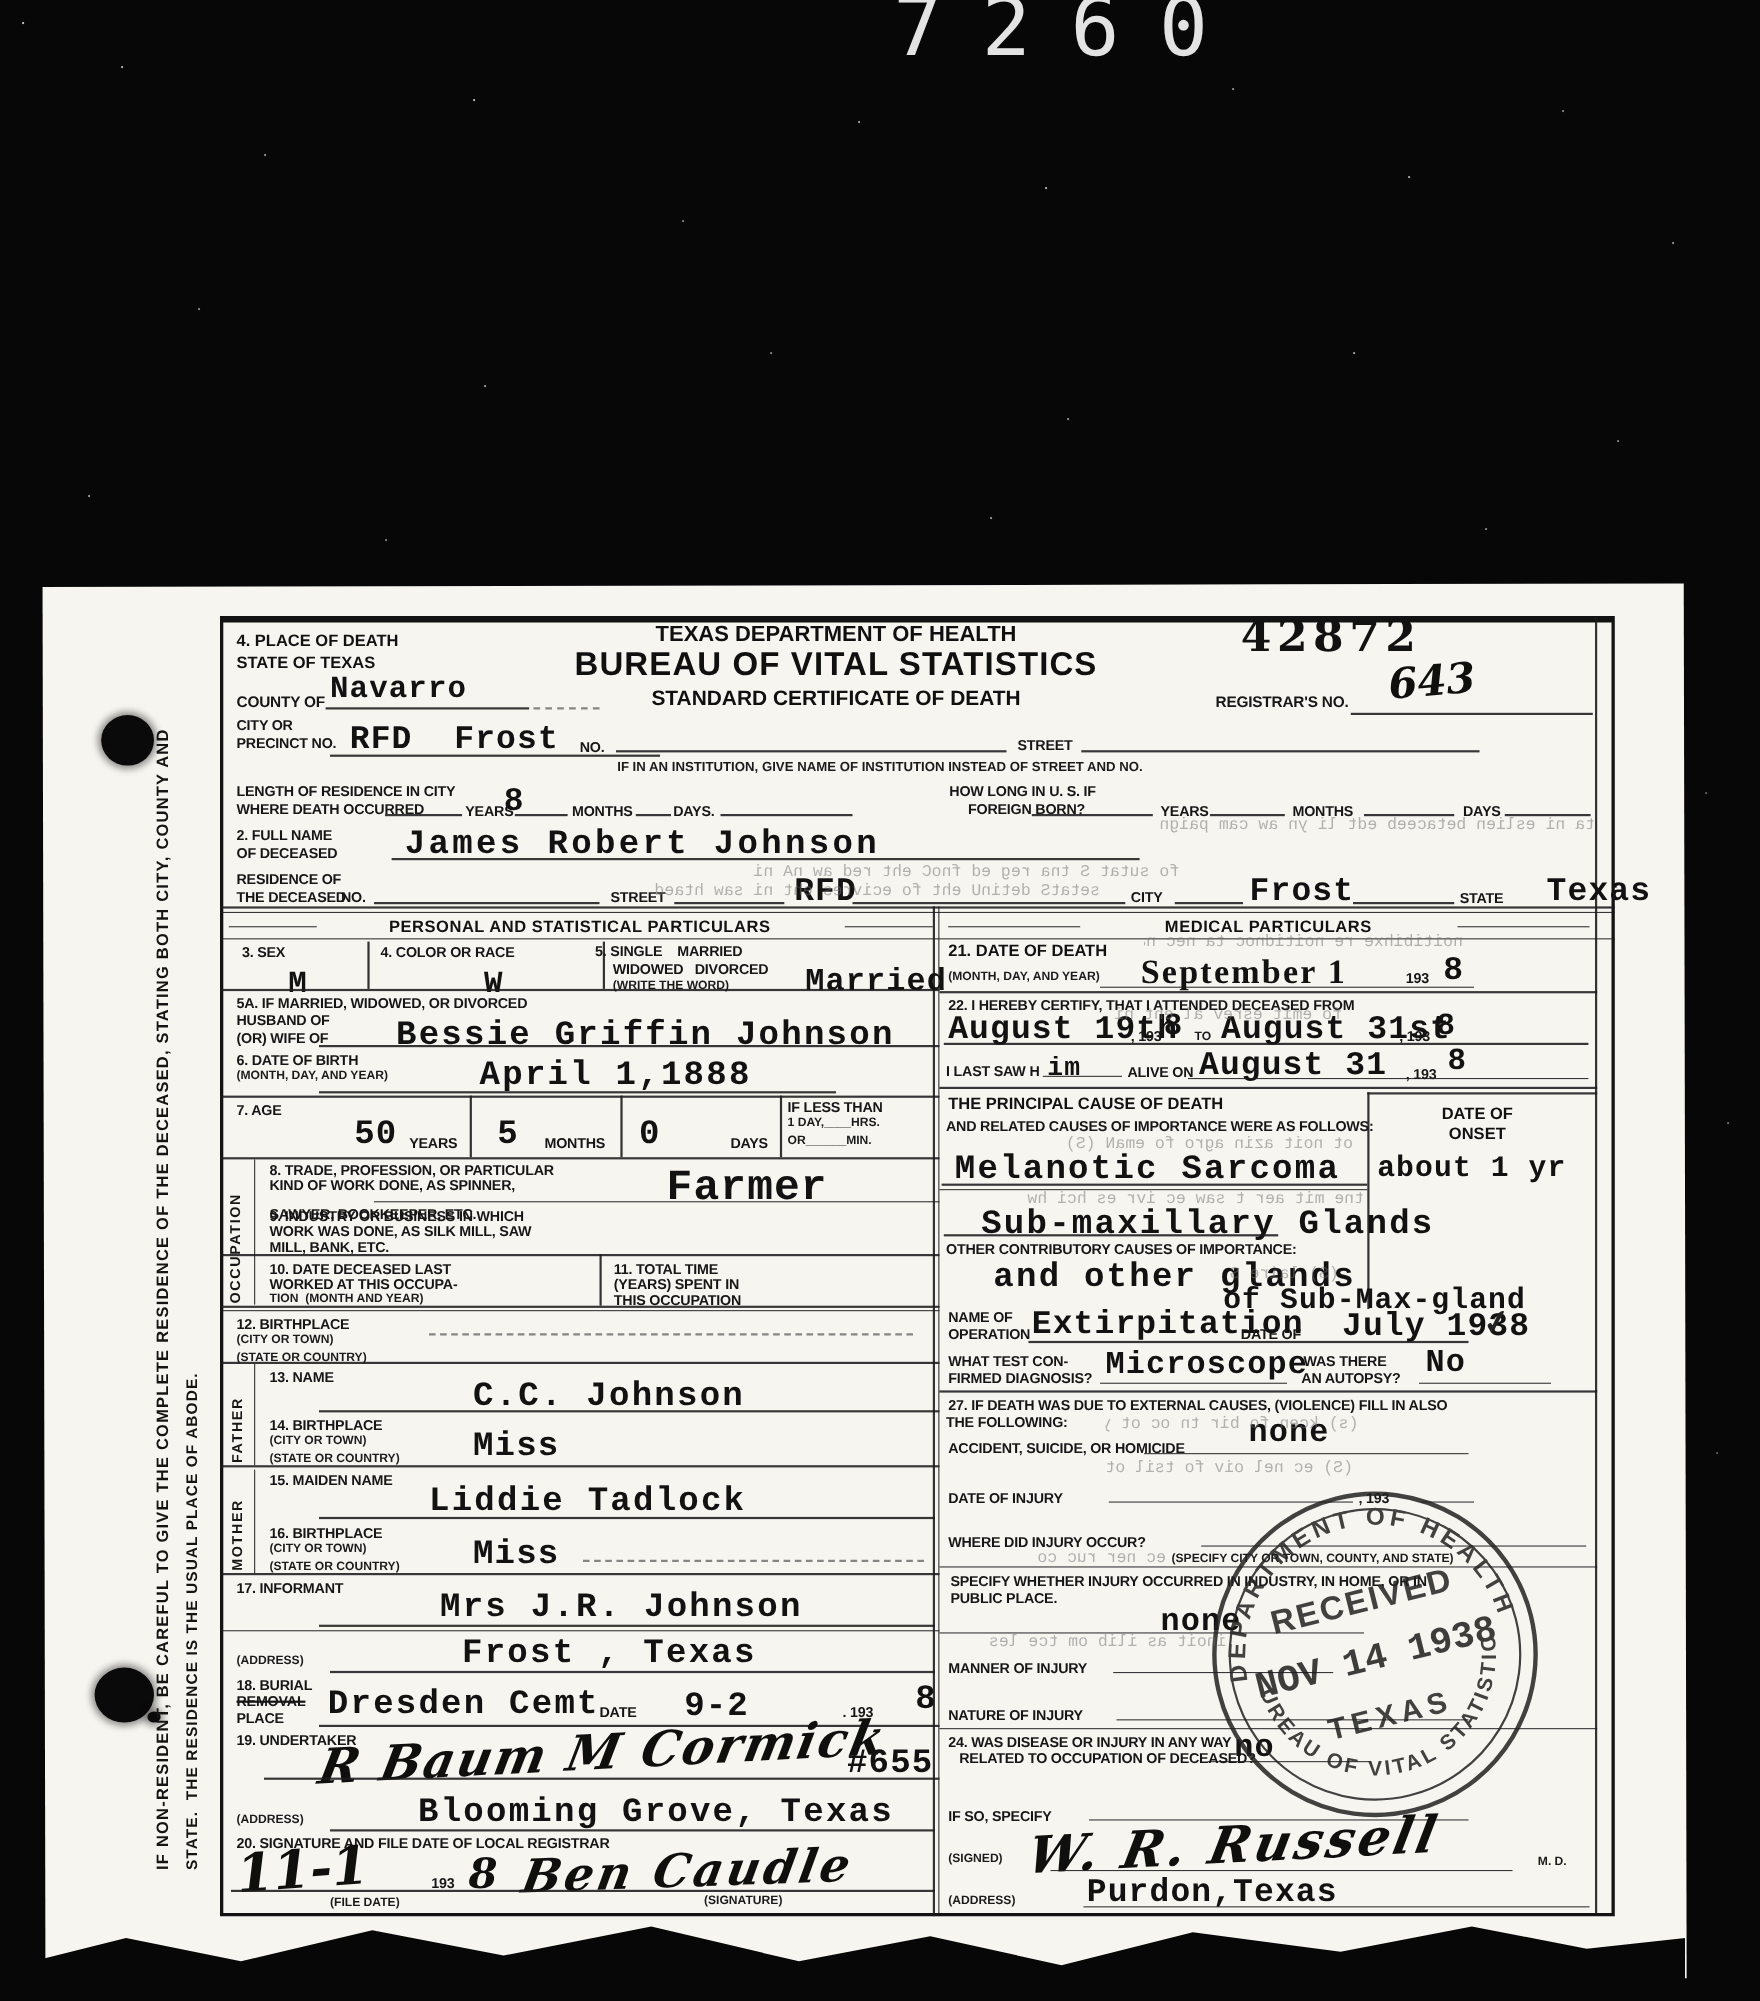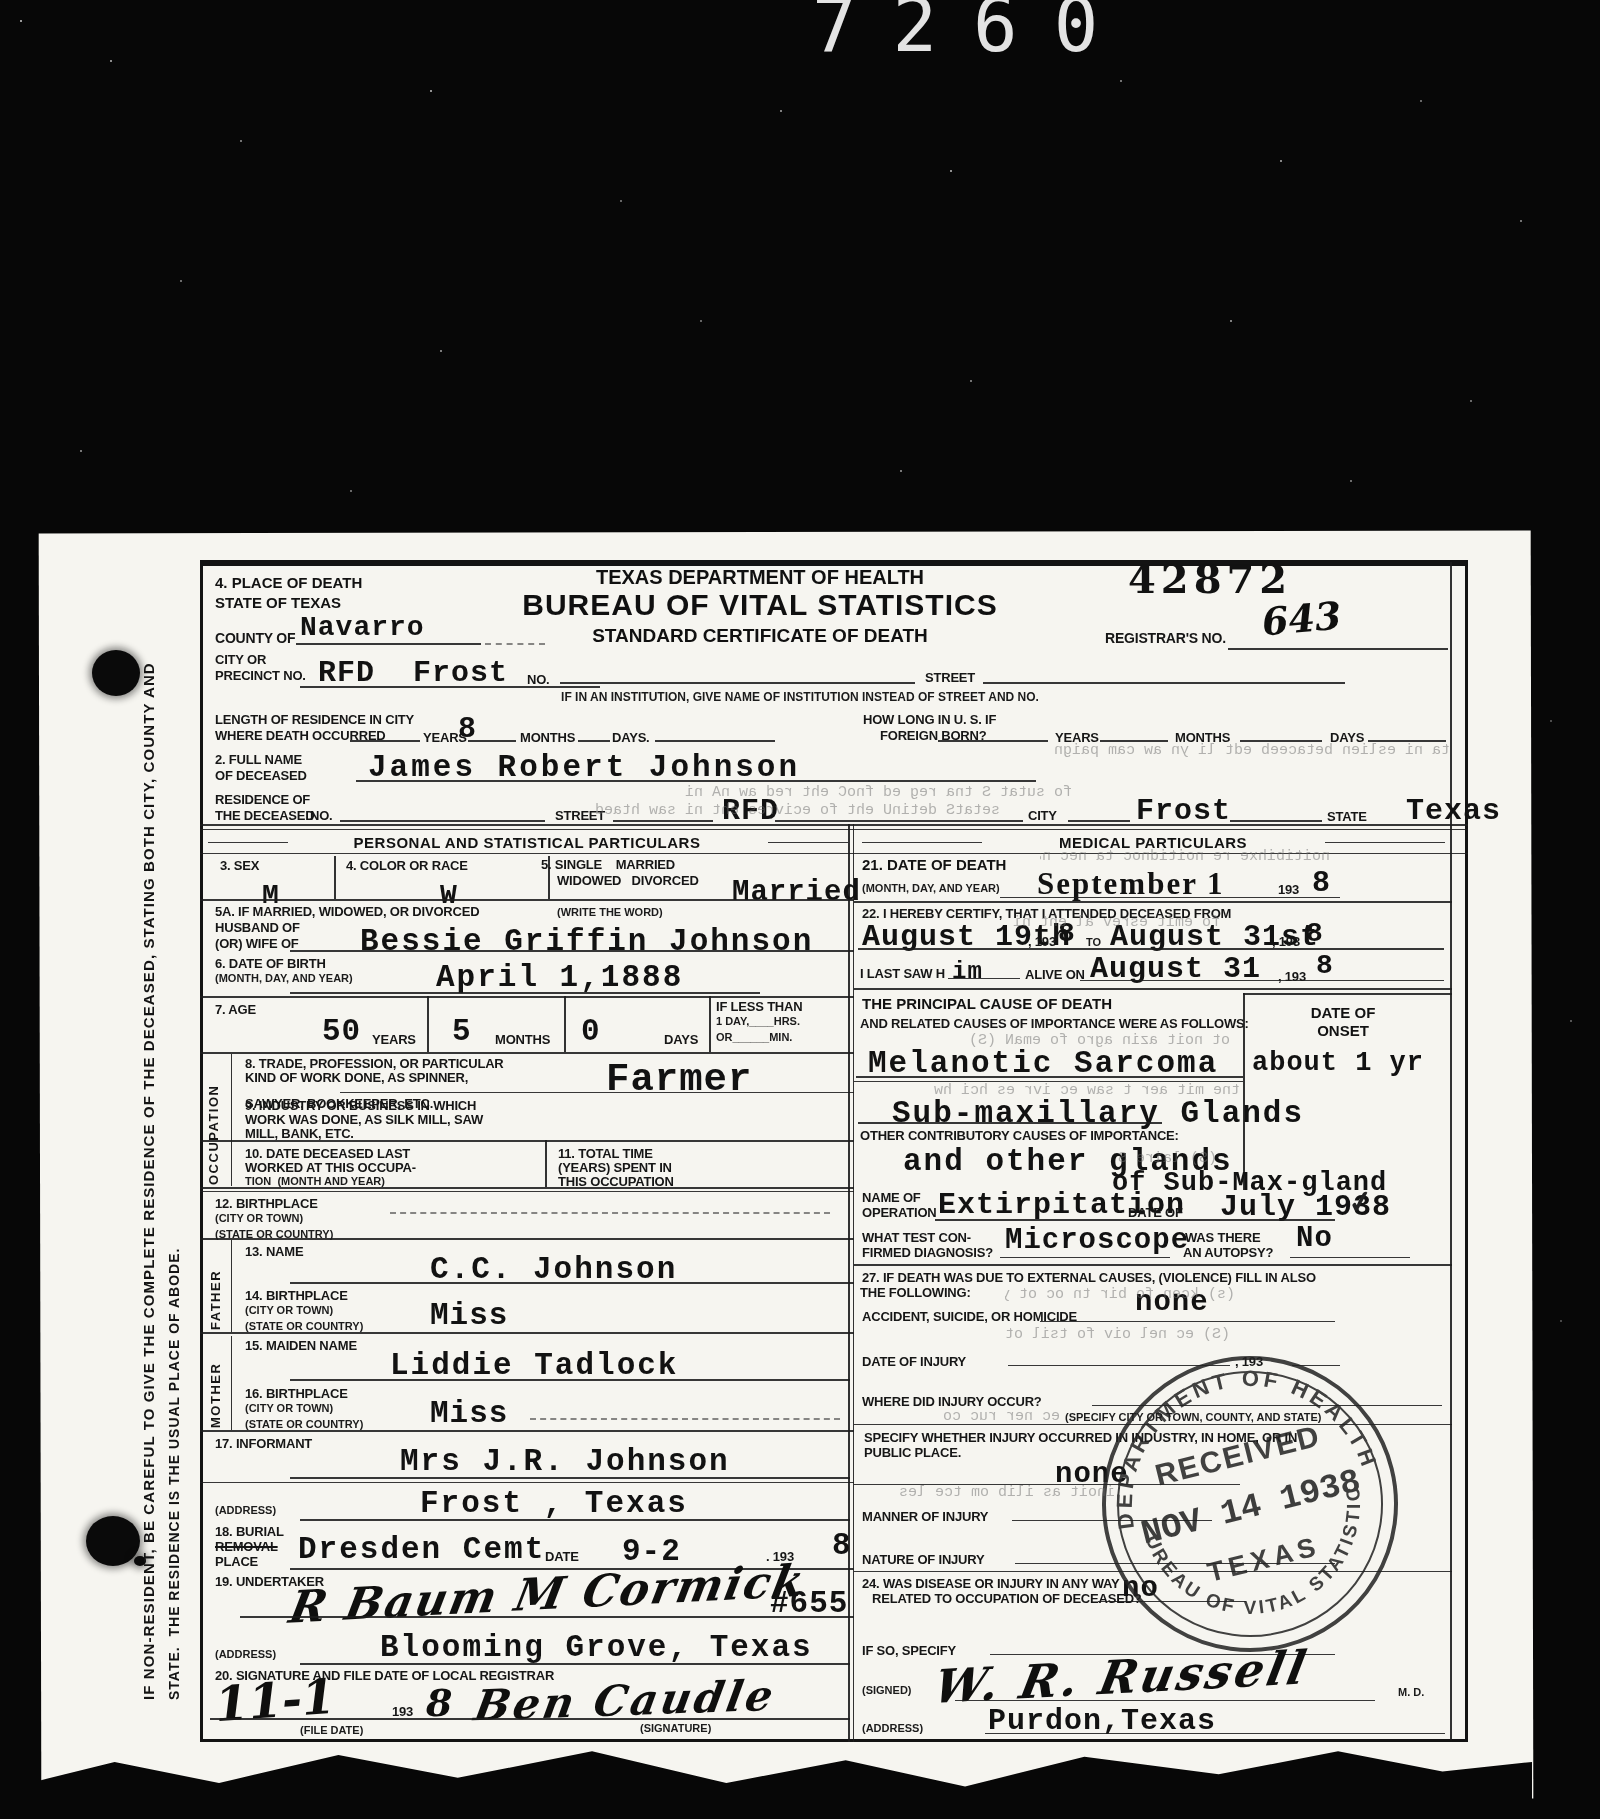--- a/index.html
+++ b/index.html
@@ -146,21 +146,21 @@
   <div class="vr" style="left:853px;top:824px;height:918px;width:1px;"></div>
 
   <div class="lbl" style="left:220px;top:858px;">3. SEX</div>
   <div class="tw" style="left:262px;top:880px;font-size:28px;">M</div>
   <div class="vr" style="left:334px;top:856px;height:43px;"></div>
   <div class="lbl" style="left:346px;top:858px;">4. COLOR OR RACE</div>
   <div class="tw" style="left:440px;top:880px;font-size:28px;">W</div>
   <div class="vr" style="left:548px;top:856px;height:43px;"></div>
   <div class="lbl" style="left:541px;top:857px;">5. SINGLE    MARRIED</div>
   <div class="lbl" style="left:557px;top:873px;">WIDOWED   DIVORCED</div>
-  <div class="lbl-sm" style="left:557px;top:890px;margin-top:16px;">(WRITE THE WORD)</div>
+  <div class="lbl-sm" style="left:557px;top:890px;">(WRITE THE WORD)</div>
   <div class="tw" style="left:732px;top:876px;font-size:29px;">Married</div>
   <div class="hr" style="left:200px;top:899px;width:654px;"></div>
 
   <div class="lbl" style="left:215px;top:904px;">5A. IF MARRIED, WIDOWED, OR DIVORCED</div>
   <div class="lbl" style="left:215px;top:920px;">HUSBAND OF</div>
   <div class="lbl" style="left:215px;top:936px;">(OR) WIFE OF</div>
   <div class="tw" style="left:360px;top:924px;font-size:31px;letter-spacing:2px;">Bessie Griffin Johnson</div>
   <div class="hr" style="left:290px;top:950px;width:564px;"></div>
 
   <div class="lbl" style="left:215px;top:956px;">6. DATE OF BIRTH</div>

